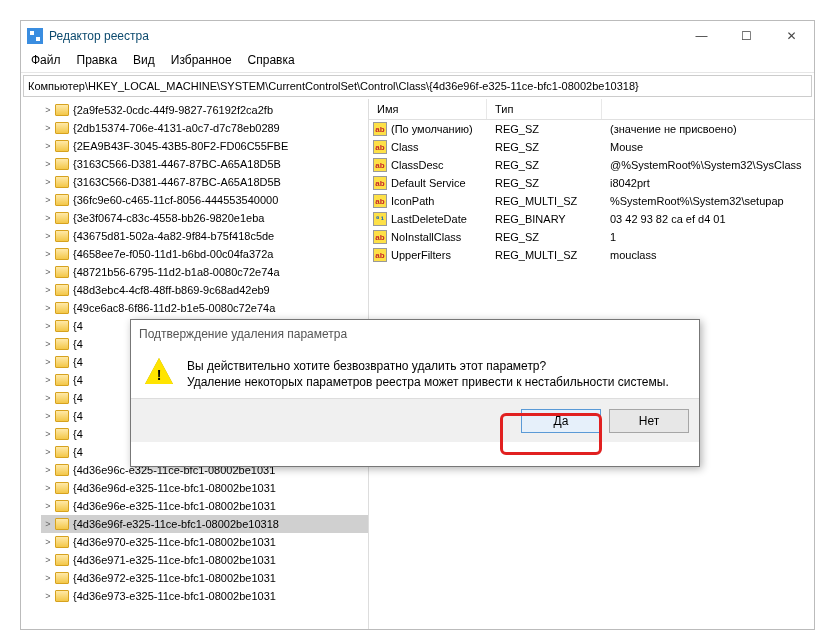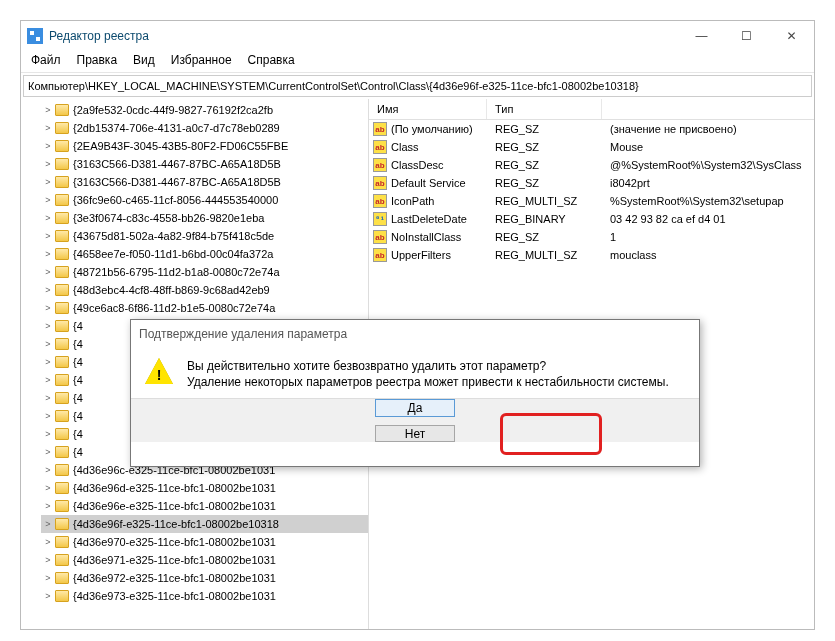--- a/index.html
+++ b/index.html
@@ -175,21 +175,20 @@
 .dialog-text { line-height: 1.35; }
 .dialog-footer {
   background: #f0f0f0;
   height: 44px;
   display: flex;
   align-items: center;
   justify-content: flex-end;
   padding: 0 10px;
   gap: 8px;
   border-top: 1px solid #ddd;
-  flex-direction: column;
 }
 .dlg-btn {
   min-width: 80px; height: 24px;
   border: 1px solid #a6a6a6;
   background: #e7e7e7;
   font-size: 12px;
 }
 .highlight-ring {
   position: absolute;
   left: 500px; top: 413px;

